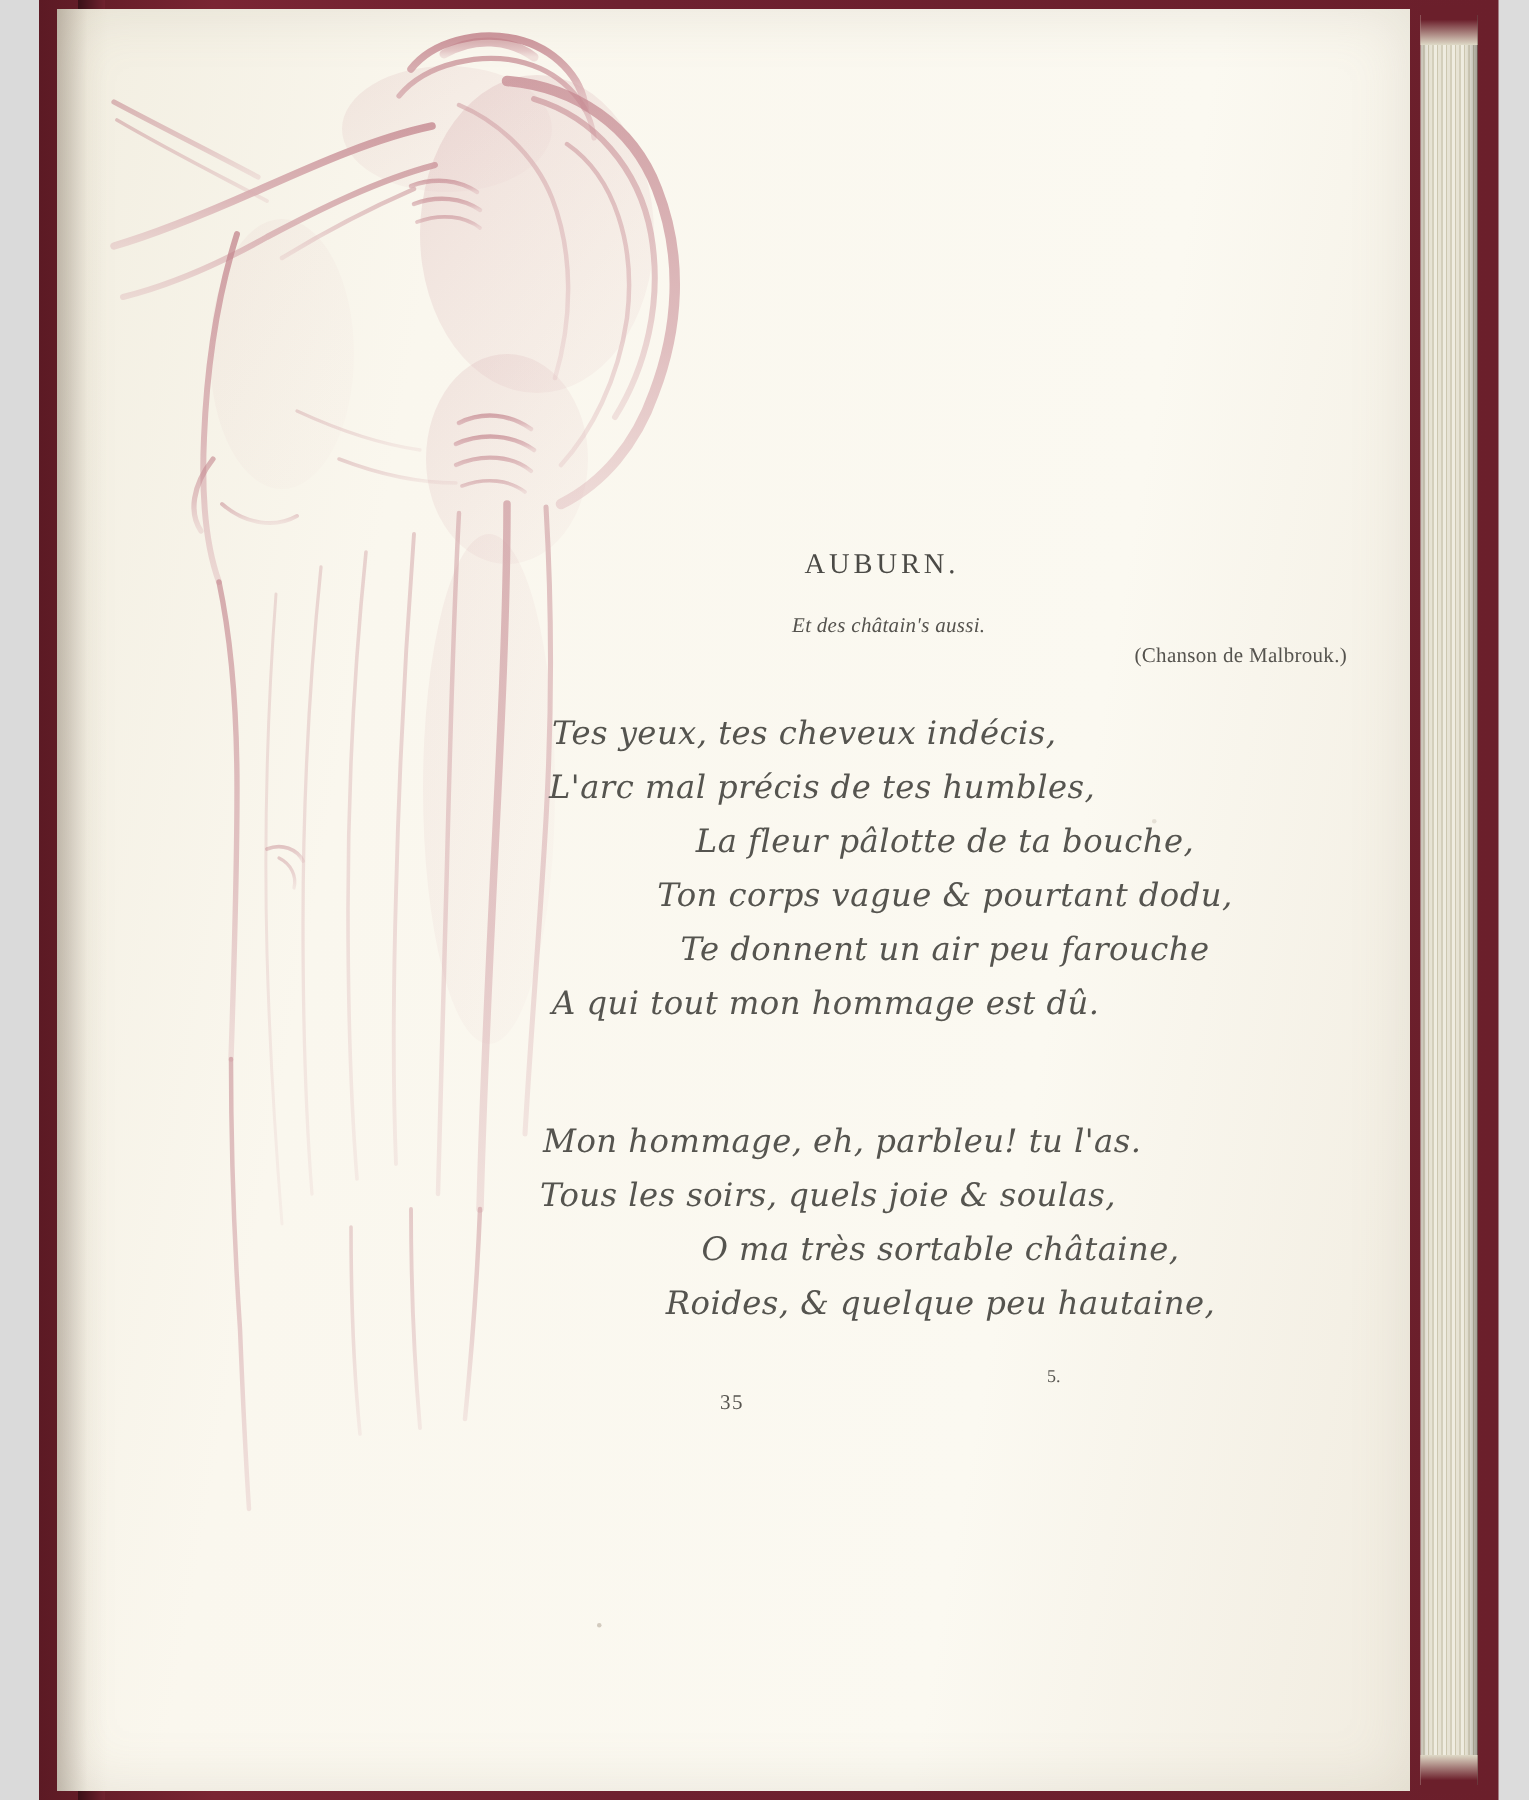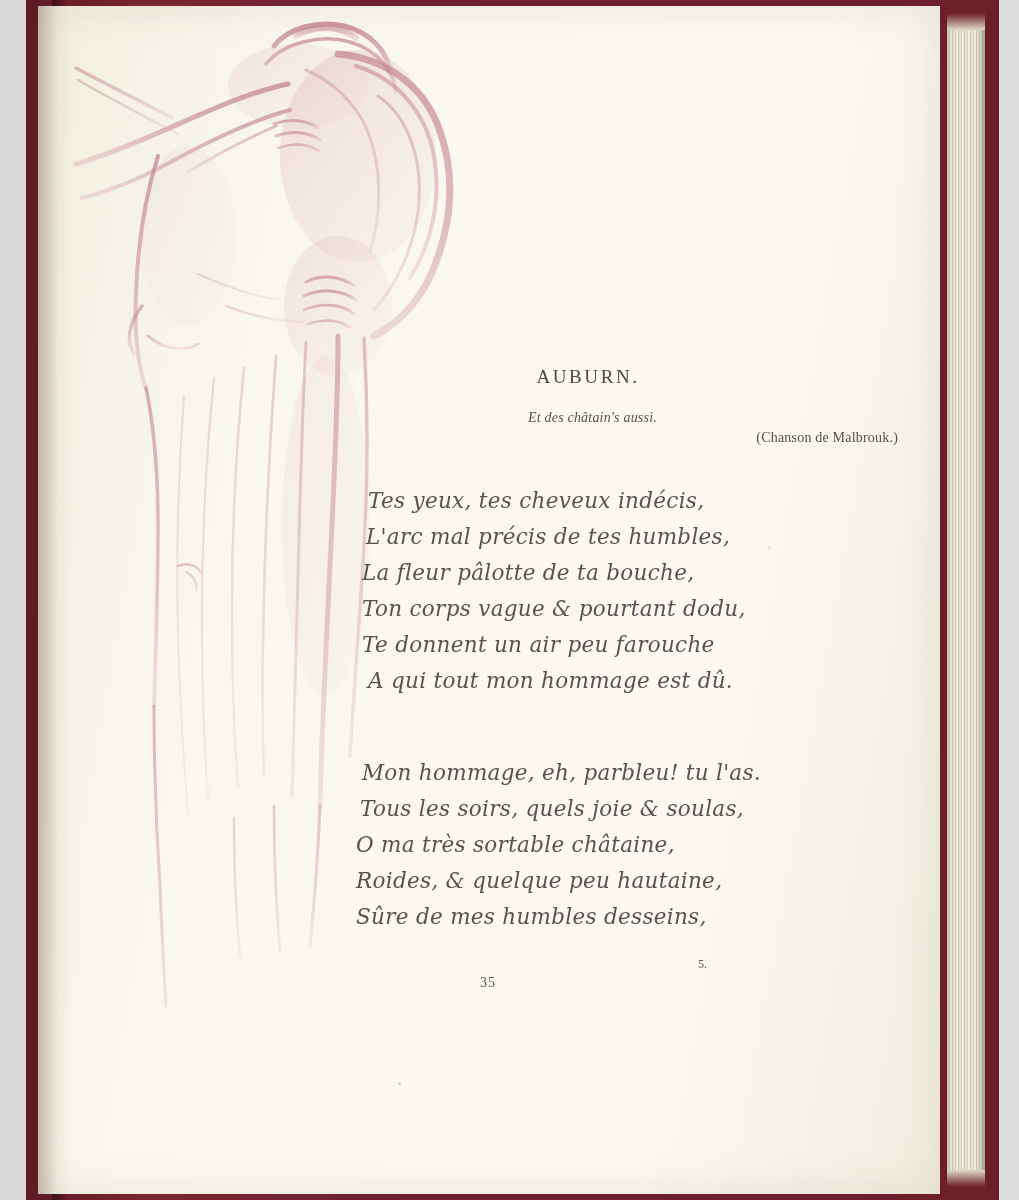--- a/index.html
+++ b/index.html
@@ -144,37 +144,37 @@
     font-style: italic;
     letter-spacing: 0.2px;
   }
   .epigraph .line2 {
     letter-spacing: 0.2px;
     margin-left: 18px;
     text-align: right;
   }
 
   .stanza {
-    margin-top: 34px;
+    margin-top: 23px;
     margin-left: 28px;
   }
   .stanza.second { margin-top: 56px; margin-left: 22px; }
 
   .verse {
     font-family: "DejaVu Serif", "Liberation Serif", serif;
     font-style: italic;
     font-size: 21.5px;
     line-height: 36px;
     color: #55544f;
     letter-spacing: 0.3px;
     white-space: pre;
   }
   .verse.i1 { margin-left: 2px; }
   .verse.i2 { margin-left: 0px; }
-  .verse.i3 { margin-left: -4px; }
+  .verse.i3 { margin-left: -4px; text-align: center; }
   .verse.i4 { margin-left: 2px; }
 
   .folio-row {
     position: relative;
     margin-top: 30px;
     height: 30px;
   }
   .folio-page {
     position: absolute;
     left: 142px;
@@ -312,21 +312,20 @@
         <div class="verse i3">Ton corps vague &amp; pourtant dodu,</div>
         <div class="verse i3">Te donnent un air peu farouche</div>
         <div class="verse i4">A qui tout mon hommage est dû.</div>
       </div>
 
       <div class="stanza second">
         <div class="verse i1">Mon hommage, eh, parbleu! tu l'as.</div>
         <div class="verse i2">Tous les soirs, quels joie &amp; soulas,</div>
         <div class="verse i3">O ma très sortable châtaine,</div>
         <div class="verse i3">Roides, &amp; quelque peu hautaine,</div>
-        <div class="verse i3">Sûre de mes humbles desseins,</div>
       </div>
 
       <div class="folio-row">
         <div class="signature-mark">5.</div>
         <div class="folio-page">35</div>
       </div>
 
     </div>
 
     <div class="speck" style="left:360px; top:1076px;"></div>

